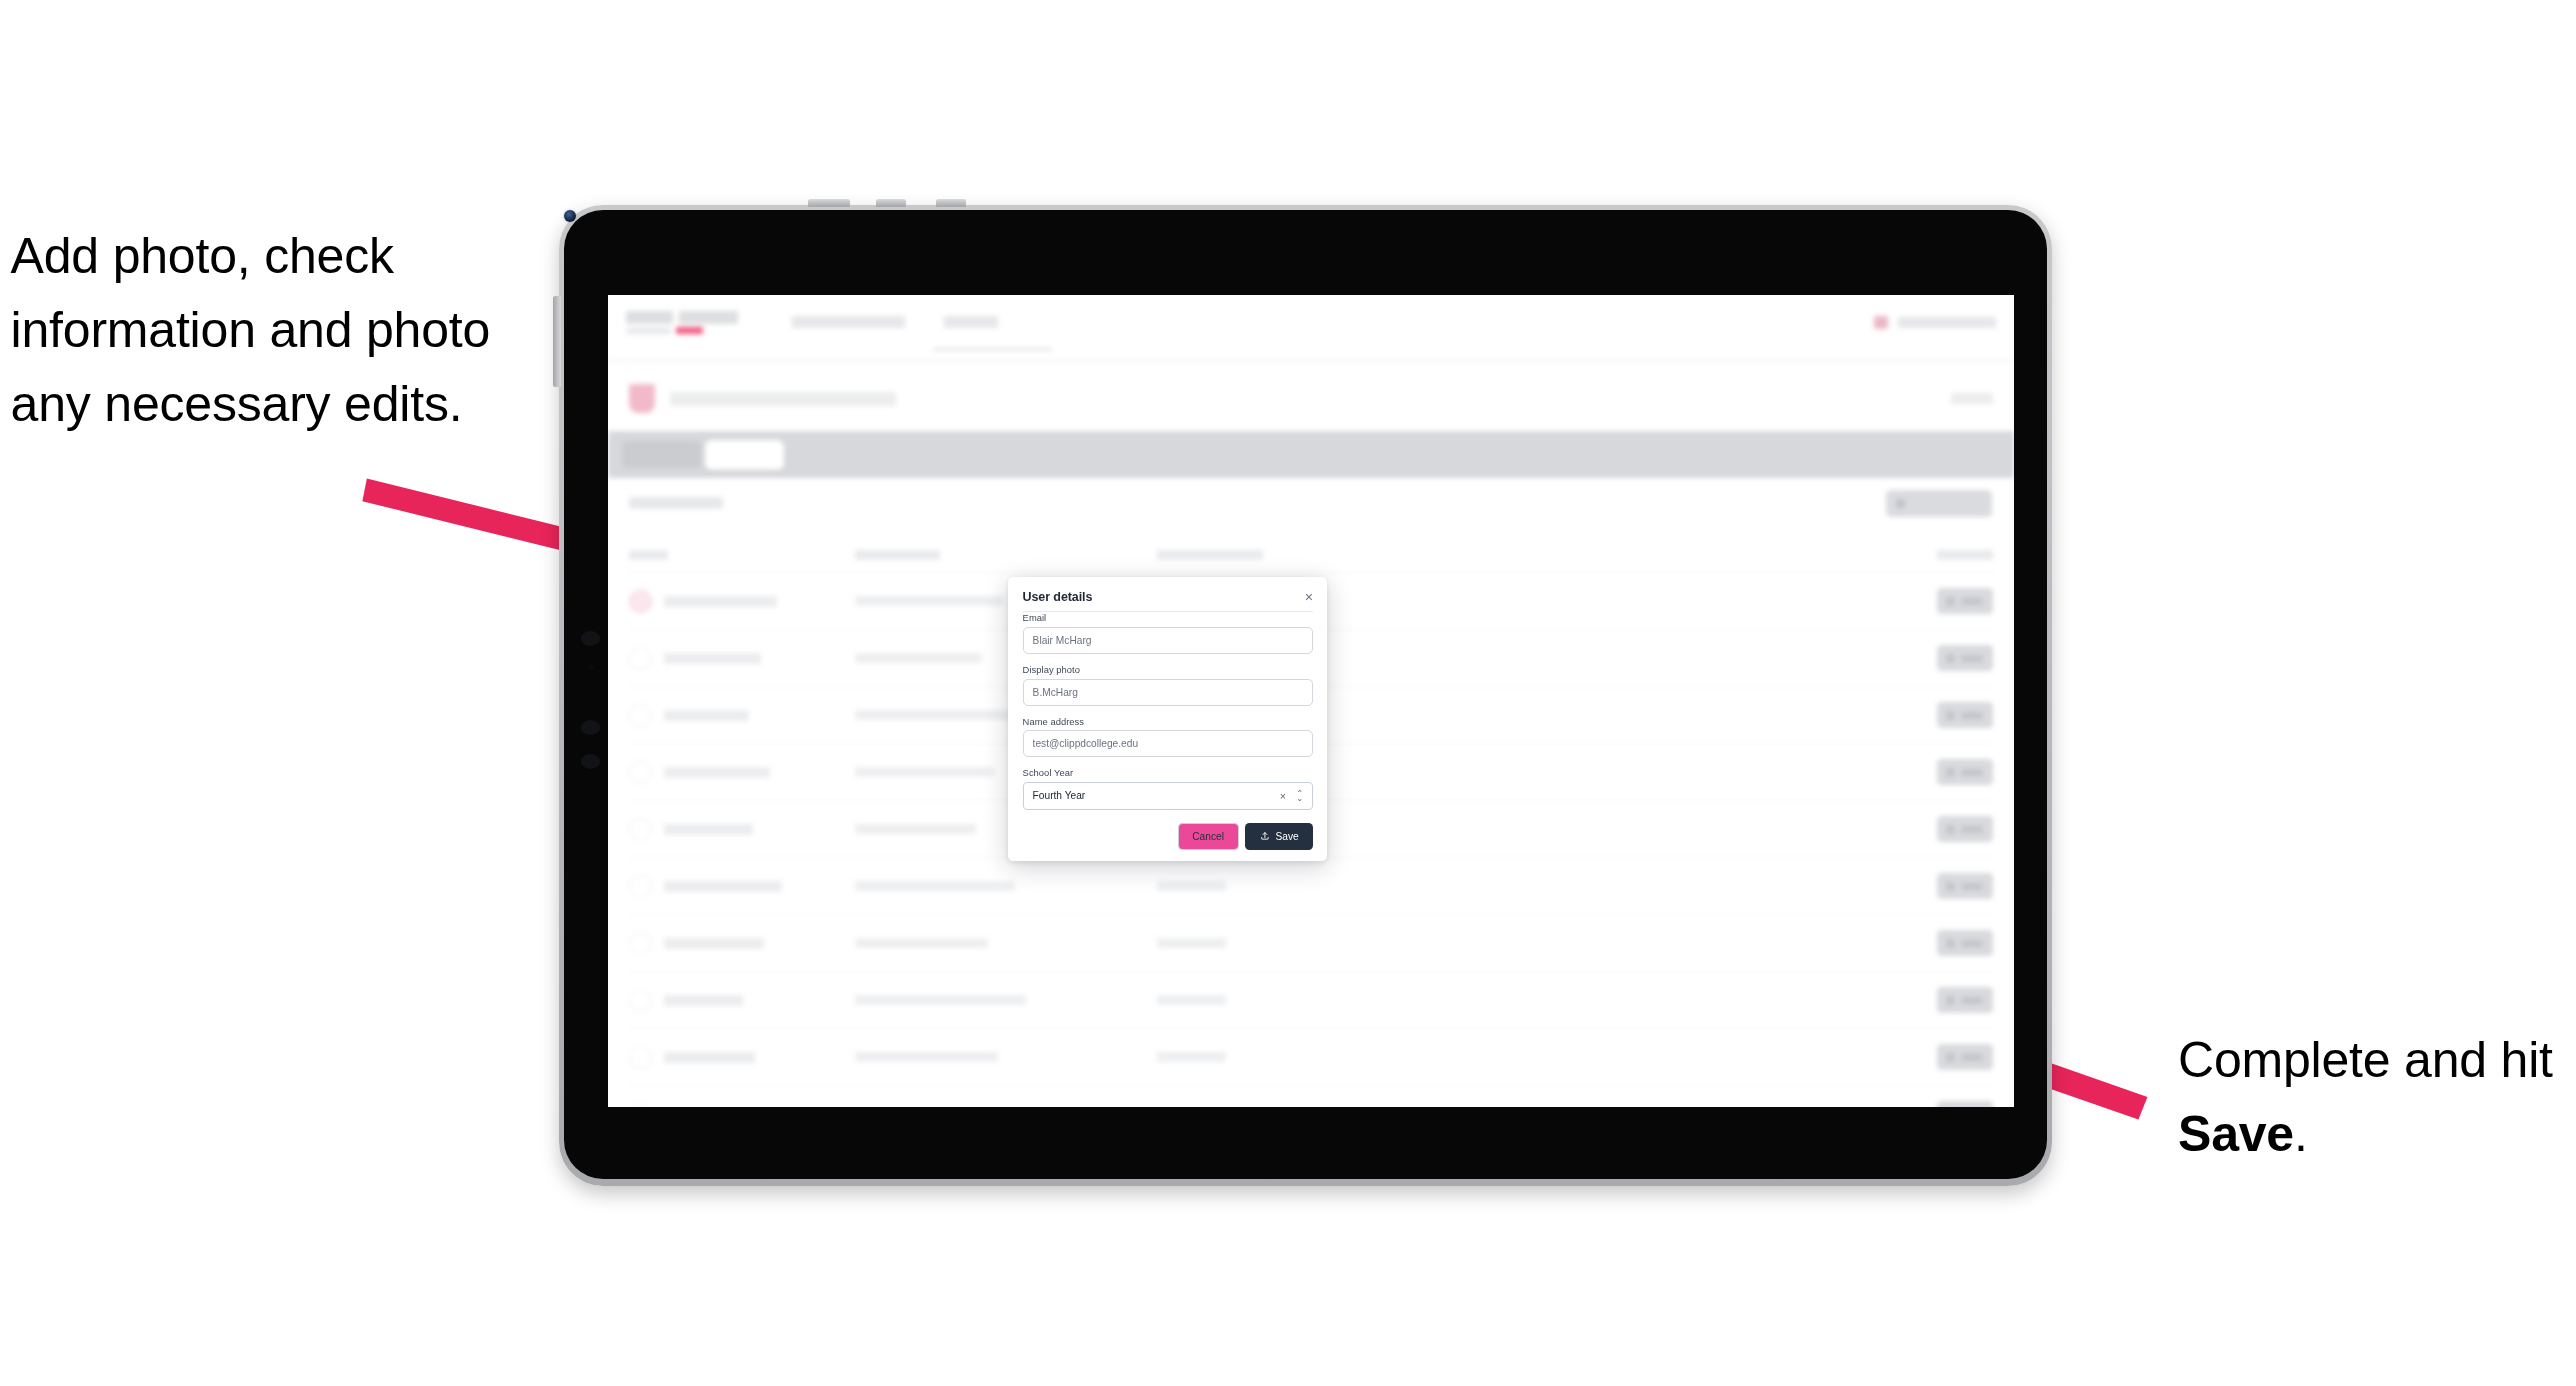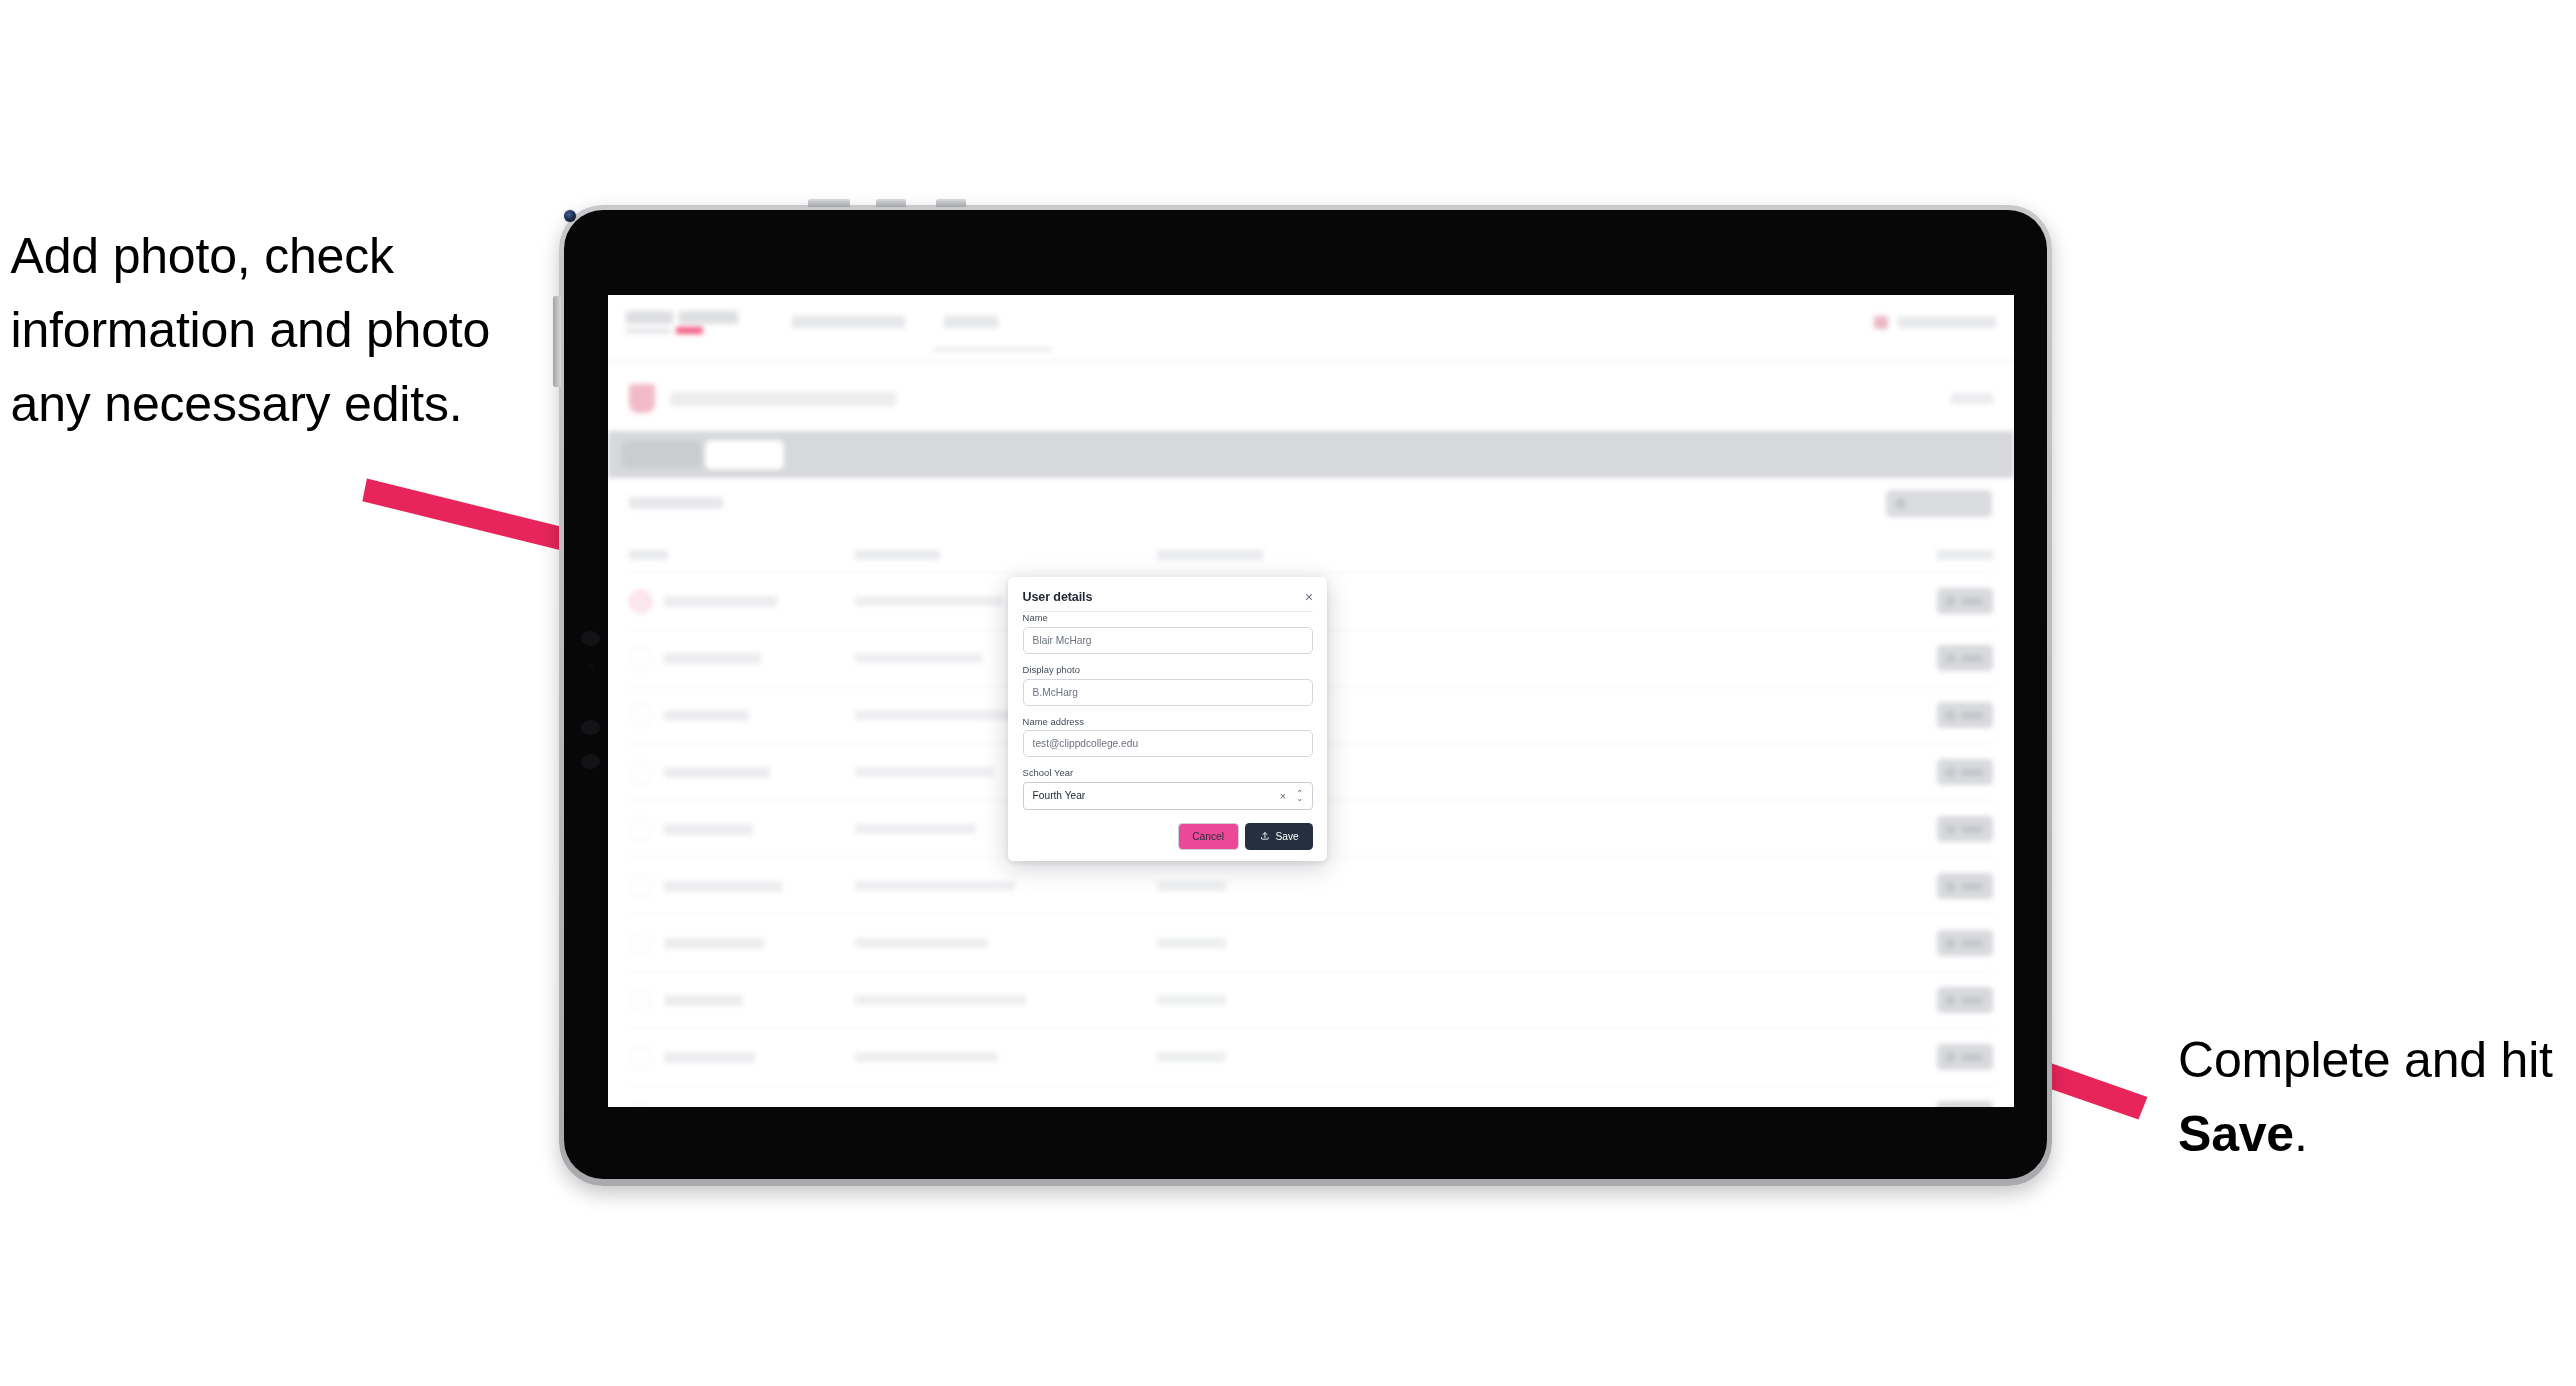--- a/index.html
+++ b/index.html
@@ -469,21 +469,21 @@
         </div>
 
         <div id="modal">
           <div id="modal-head">
             <div id="modal-title">User details</div>
             <button id="modal-close">×</button>
           </div>
 
 
           <div class="field">
-            <div class="field-label">Name</div>
+            <div class="field-label">Email</div>
             <input class="field-input" type="text" value="Blair McHarg" style="">
           </div>
 
           <div class="field">
             <div class="field-label">Display photo</div>
             <input class="field-input" type="text" value="B.McHarg" style="">
           </div>
 
           <div class="field">
             <div class="field-label">Name address</div>

